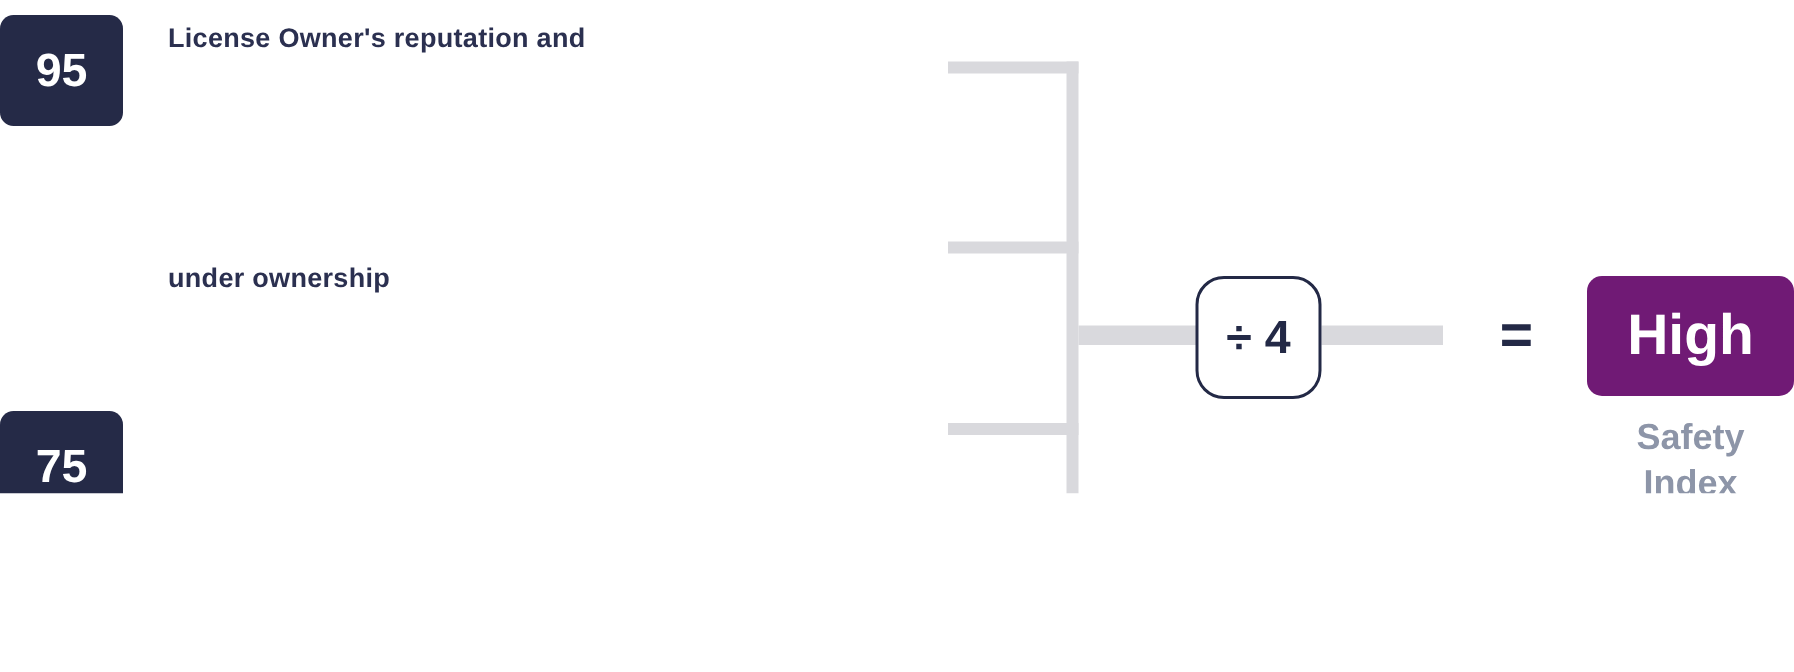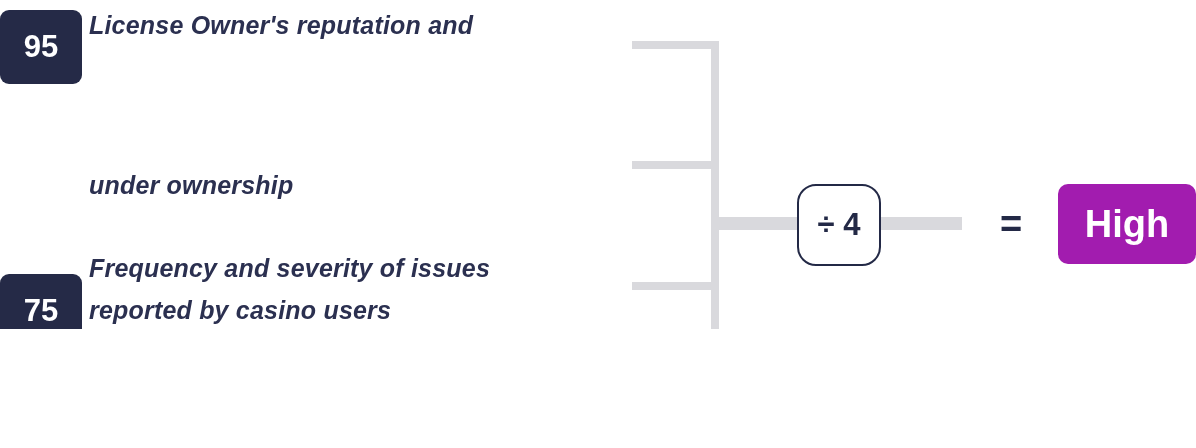--- a/index.html
+++ b/index.html
@@ -20,28 +20,27 @@
     border-radius: 9px;
     color: #ffffff;
     font-size: 31px;
     font-weight: bold;
     display: flex;
     align-items: center;
     justify-content: center;
   }
   .criterion-label {
     position: absolute;
-    left: 89px;
+    left: 112px;
     width: 545px;
     color: #2b3050;
-    font-size: 25px;
+    font-size: 18px;
     line-height: 42px;
     font-weight: bold;
     letter-spacing: 0.2px;
-    font-style: italic;
   }
   .line { position: absolute; background: #d9d9dd; }
   .stub { height: 8px; left: 632px; width: 87px; }
   .vline { left: 711px; top: 41px; width: 8px; height: 369px; }
   .connector { height: 13px; top: 217px; }
   .connector.mid { left: 719px; width: 80px; }
   .connector.right { left: 881px; width: 81px; }
   .divide-box {
     position: absolute;
     left: 797px;
@@ -71,21 +70,21 @@
     color: #232946;
     font-size: 38px;
     font-weight: bold;
   }
   .result-badge {
     position: absolute;
     left: 1058px;
     top: 184px;
     width: 138px;
     height: 80px;
-    background: #a21caf;
+    background: #701a75;
     border-radius: 10px;
     display: flex;
     align-items: center;
     justify-content: center;
     color: #ffffff;
     font-size: 38px;
     font-weight: bold;
   }
   .result-caption {
     position: absolute;
@@ -108,37 +107,37 @@
   <div class="criterion-label" style="top:4px;">
     <span>License Owner's reputation and</span><br>
   </div>
 
   <div class="criterion-label" style="top:122px;">
     <br>
     <span>under ownership</span>
   </div>
 
   <div class="score-box" style="top:253px;margin-top:21px;">75</div>
-  <div class="criterion-label" style="top:247px;">
-    <span>Frequency and severity of issues</span><br>
-    <span>reported by casino users</span>
-  </div>
 
   <div class="score-box" style="top:358px;">95</div>
 
   <div class="line stub" style="top:41px;"></div>
   <div class="line stub" style="top:161px;"></div>
   <div class="line stub" style="top:282px;"></div>
   <div class="line stub" style="top:402px;"></div>
   <div class="line vline"></div>
   <div class="line connector mid"></div>
   <div class="line connector right"></div>
 
   <div class="divide-box">
     <span>÷ 4</span>
   </div>
 
   <div class="equals">=</div>
 
   <div class="result-badge">High</div>
 
+  <div class="result-caption">
+    <span>Safety</span><br>
+    <span>Index</span>
+  </div>
 
 </div>
 
 </body></html>

